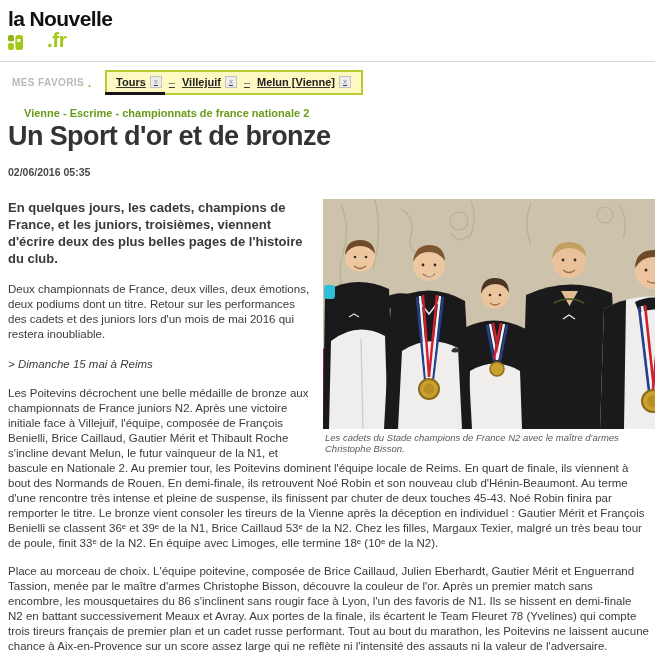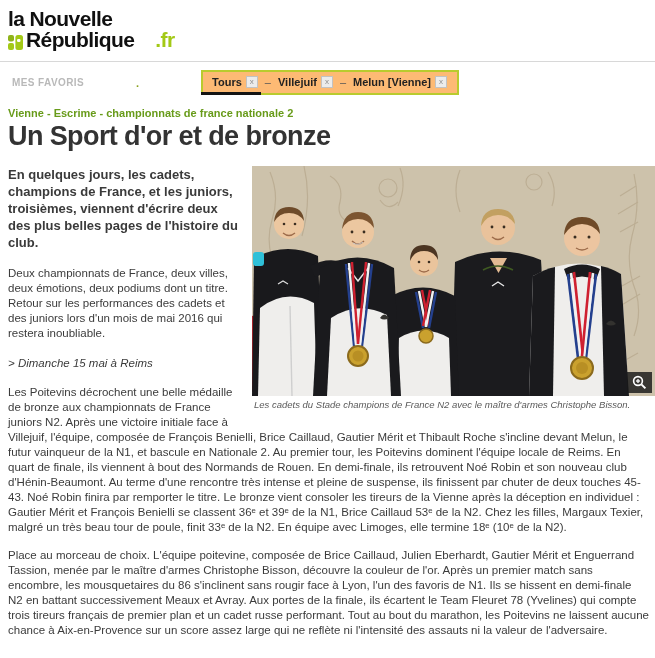--- a/index.html
+++ b/index.html
@@ -3,41 +3,41 @@
 <meta charset="utf-8">
 <style>
   html,body{margin:0;padding:0;}
   body{
     width:655px;height:658px;overflow:hidden;background:#fff;
     font-family:"Liberation Sans","DejaVu Sans",sans-serif;color:#3b3b3b;
   }
   
   .header{padding:9px 0 0 8px;}
   .logo{display:inline-block;cursor:pointer;}
-  .logo-line1{font-weight:bold;font-size:21px;line-height:20px;color:#101010;letter-spacing:-0.6px;}
+  .logo-line1{font-weight:bold;font-size:21px;line-height:20px;color:#101010;letter-spacing:-0.6px;text-align:center;}
   .logo-line2{display:flex;align-items:center;font-weight:bold;font-size:21px;line-height:21px;color:#101010;letter-spacing:-0.6px;}
   .logo-icon{width:15px;height:15px;margin-right:3px;display:inline-block;}
   .tld{color:#a3c916;margin-left:21px;}
   .header-rule{border:none;border-top:1px solid #d8d8d8;margin:7px 0 0 0;}
   
-  .nav{display:flex;align-items:center;padding:8px 0 5px 12px;gap:48px;}
+  .nav{display:flex;align-items:center;padding:8px 0 5px 12px;}
   .favlabel{color:#b9b9b9;font-size:10px;font-weight:bold;letter-spacing:.4px;}
   .favdot{color:#8aa11c;font-weight:bold;margin-left:4px;font-size:11px;}
-  .favbox{display:flex;align-items:center;border:2px solid #b9cb2e;padding:4px 10px 5px 9px;margin-left:14px;position:relative;gap:7px;background:#fdba74;}
+  .favbox{display:flex;align-items:center;border:2px solid #b9cb2e;padding:4px 10px 5px 9px;margin-left:14px;position:relative;gap:7px;background:#fef9c3;text-decoration:underline;}
   .fav-tab{font-size:11px;font-weight:bold;color:#222;display:flex;align-items:center;gap:4px;cursor:pointer;}
   .close-box{width:10px;height:10px;background:#ececec;border:1px solid #c2c2c2;color:#8d8d8d;
     font-size:8px;line-height:9px;text-align:center;font-weight:normal;cursor:pointer;}
   .fav-sep{color:#555;font-size:11px;}
   .active-underline{position:absolute;left:-2px;bottom:-2px;height:3px;width:60px;background:#141414;}
   
   .article{padding:2px 6px 0 8px;}
-  .breadcrumb{color:#689b1a;font-size:11px;font-weight:bold;margin:5px 0 3px;cursor:pointer;display:inline-block;}
+  .breadcrumb{color:#689b1a;font-size:11px;font-weight:bold;margin:5px 16px 3px;cursor:pointer;display:inline-block;}
   h1.title{font-size:27px;margin:0 0 16px;color:#333;letter-spacing:-0.6px;line-height:28px;font-weight:bold;}
   .date{font-size:10.5px;font-weight:bold;color:#4a4a4a;margin:0 0 21px;}
-  figure.photo{float:right;width:403px;margin:0 -6px 6px 10px;position:relative;}
+  figure.photo{float:right;width:332px;margin:0 -6px 6px 10px;position:relative;}
   .photo-box{width:403px;height:230px;position:relative;cursor:pointer;display:block;}
   .photo-box svg{display:block;}
   figcaption{font-size:9.5px;font-style:italic;color:#5a5a5a;padding:3px 0 0 2px;line-height:11px;}
   .zoombtn{position:absolute;right:3px;bottom:3px;width:25px;height:21px;background:rgba(25,25,25,.82);
     display:flex;align-items:center;justify-content:center;cursor:pointer;}
   .lede{font-weight:bold;font-size:13px;line-height:17px;margin:0 0 15px;color:#3a3a3a;}
   p.body{font-size:11.5px;line-height:15px;margin:0 0 13px;}
   a.section{font-size:11.5px;font-style:italic;display:block;margin:16px 0 16px;color:#3b3b3b;text-decoration:none;cursor:pointer;}
 </style>
 </head>
@@ -48,21 +48,20 @@
     <div class="logo-line1">la Nouvelle</div>
     <div class="logo-line2">
       <span class="logo-icon">
         <svg width="15" height="15" viewBox="0 0 15 15">
           <rect x="0" y="0" width="6" height="6.6" rx="2" fill="#8fb31a"></rect>
           <rect x="0" y="8" width="6" height="7" rx="2" fill="#a3c916"></rect>
           <rect x="7.4" y="0" width="7.6" height="15" rx="2.5" fill="#a3c916"></rect>
           <rect x="9" y="4" width="3.5" height="3" rx="1.2" fill="#ffffff"></rect>
         </svg>
       </span>
-      <span>République</span>
         <span class="tld">.fr</span>
     </div>
   </div>
 </div>
 <hr class="header-rule">
 
 <div class="nav">
   <span class="favlabel">MES FAVORIS</span>
   <span class="favdot">.</span>
   <div class="favbox">
@@ -80,20 +79,21 @@
       <span>Melun [Vienne]</span>
       <span class="close-box">x</span>
     </span>
     <span class="active-underline"></span>
   </div>
 </div>
 
 <div class="article">
   <a class="breadcrumb">Vienne - Escrime - championnats de france nationale 2</a>
   <h1 class="title">Un Sport d'or et de bronze</h1>
+  <div class="date">02/06/2016 05:35</div>
 
   
   <figure class="photo">
     <span class="photo-box">
       <svg width="403" height="230" viewBox="0 0 403 230">
 
         <rect width="403" height="230" fill="#cdc2ab"></rect>
         <g stroke="#b1a185" stroke-width="1.2" fill="none" opacity="0.6">
           <path d="M18,6 q10,24 2,48 q-8,26 6,52 q8,20 0,44"></path>
           <path d="M52,0 q8,34 -2,70"></path>

